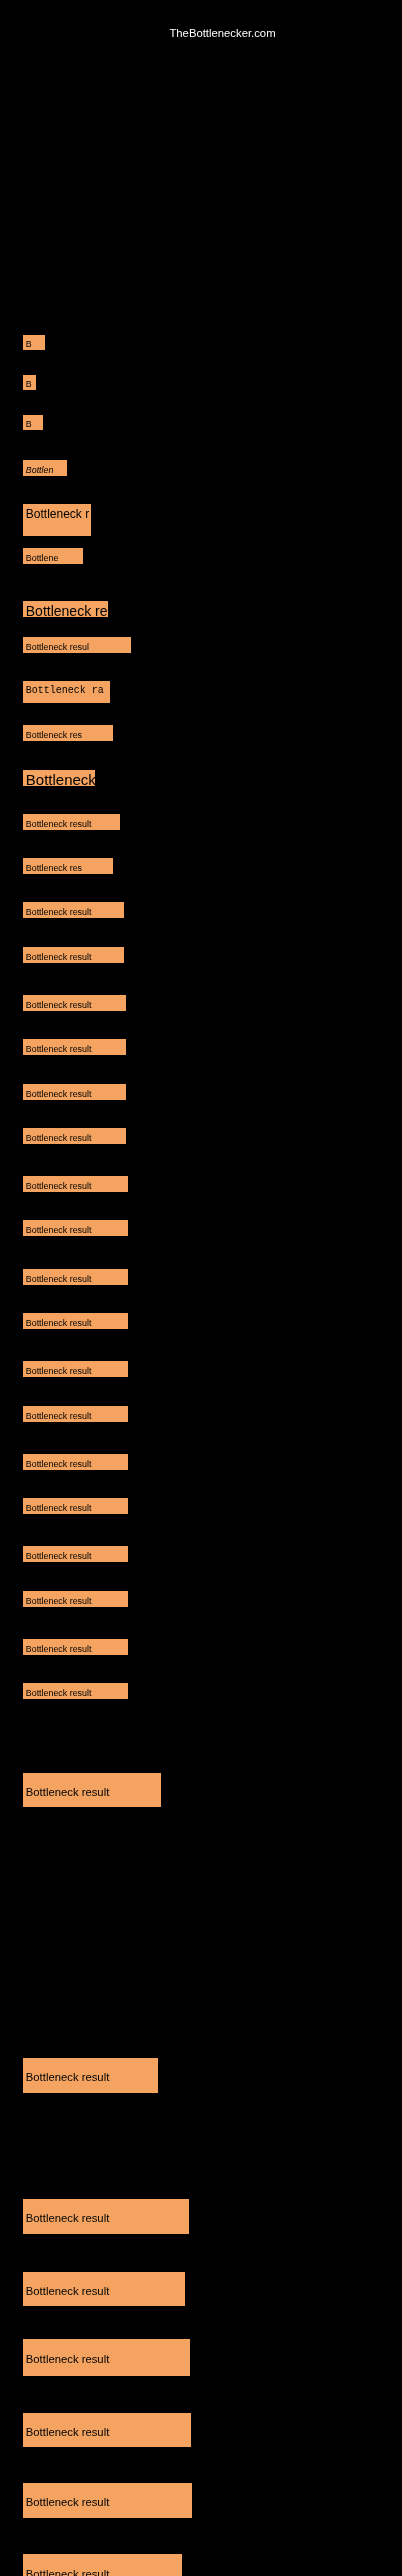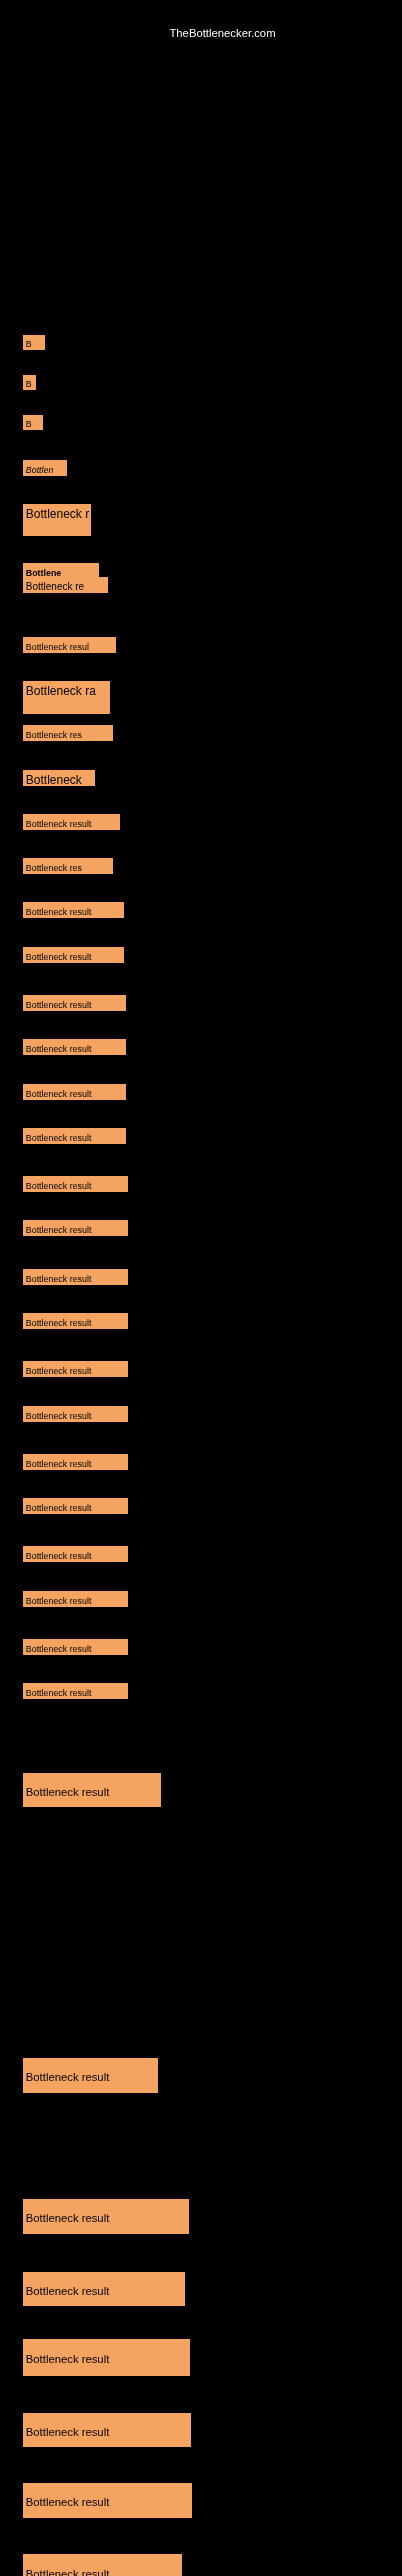--- a/index.html
+++ b/index.html
@@ -42,26 +42,26 @@
 <body>
 
 <span class="site-title">TheBottlenecker.com</span>
 
 <div id="items-container">
     <div class="bottleneck-item" style="top: 314px; width: 22.5px; height: 14.5px; font-size: 8.9px; line-height: 14.5px;">B</div>
     <div class="bottleneck-item" style="top: 354px; width: 13px; height: 14.5px; font-size: 8.9px; line-height: 14.5px;">B</div>
     <div class="bottleneck-item" style="top: 394px; width: 20px; height: 14.5px; font-size: 8.9px; line-height: 14.5px;">B</div>
     <div class="bottleneck-item" style="top: 439px; width: 44px; height: 16px; font-size: 8.9px; line-height: 16px; font-style: italic;">Bottlen</div>
     <div class="bottleneck-item" style="top: 483px; width: 68px; height: 32px; font-size: 12px; line-height: 16px;">Bottleneck r</div>
-    <div class="bottleneck-item" style="top: 542px; width: 76px; height: 16px; font-size: 8.9px; line-height: 16px; font-weight: bold;">Bottlene</div>
-    <div class="bottleneck-item" style="top: 556px; width: 85px; height: 16px; font-size: 10px; line-height: 16px;">Bottleneck re</div>
-    <div class="bottleneck-item" style="top: 616px; width: 93px; height: 16px; font-size: 8.9px; line-height: 16px;">Bottleneck resul</div>
-    <div class="bottleneck-item" style="top: 660px; width: 87px; height: 33px; font-size: 12px; line-height: 16px;">Bottleneck ra</div>
+    <div class="bottleneck-item" style="top: 527px; width: 60px; height: 16px; font-size: 8.9px; line-height: 16px;">Bottlene</div>
+    <div class="bottleneck-item" style="top: 580px; width: 85px; height: 16px; font-size: 14px; line-height: 16px;">Bottleneck re</div>
+    <div class="bottleneck-item" style="top: 616px; width: 108px; height: 16px; font-size: 8.9px; line-height: 16px;">Bottleneck resul</div>
+    <div class="bottleneck-item" style="top: 660px; width: 87px; height: 22px; font-size: 10px; line-height: 16px; font-family: Liberation Mono, monospace;">Bottleneck ra</div>
     <div class="bottleneck-item" style="top: 704px; width: 90px; height: 16px; font-size: 8.9px; line-height: 16px;">Bottleneck res</div>
-    <div class="bottleneck-item" style="top: 749px; width: 72px; height: 16px; font-size: 12px; line-height: 16px;">Bottleneck</div>
+    <div class="bottleneck-item" style="top: 749px; width: 72px; height: 16px; font-size: 15px; line-height: 16px;">Bottleneck</div>
     <div class="bottleneck-item" style="top: 793px; width: 97px; height: 16px; font-size: 8.9px; line-height: 16px;">Bottleneck result</div>
     <div class="bottleneck-item" style="top: 837px; width: 90px; height: 16px; font-size: 8.9px; line-height: 16px;">Bottleneck res</div>
     <div class="bottleneck-item" style="top: 881px; width: 101px; height: 16px; font-size: 8.9px; line-height: 16px;">Bottleneck result</div>
     <div class="bottleneck-item" style="top: 926px; width: 101px; height: 16px; font-size: 8.9px; line-height: 16px;">Bottleneck result</div>
     <div class="bottleneck-item" style="top: 974px; width: 103px; height: 16px; font-size: 8.9px; line-height: 16px;">Bottleneck result</div>
     <div class="bottleneck-item" style="top: 1018px; width: 103px; height: 16px; font-size: 8.9px; line-height: 16px;">Bottleneck result</div>
     <div class="bottleneck-item" style="top: 1063px; width: 103px; height: 16px; font-size: 8.9px; line-height: 16px;">Bottleneck result</div>
     <div class="bottleneck-item" style="top: 1107px; width: 103px; height: 16px; font-size: 8.9px; line-height: 16px;">Bottleneck result</div>
     <div class="bottleneck-item" style="top: 1155px; width: 105px; height: 16px; font-size: 8.9px; line-height: 16px;">Bottleneck result</div>
     <div class="bottleneck-item" style="top: 1199px; width: 105px; height: 16px; font-size: 8.9px; line-height: 16px;">Bottleneck result</div>

